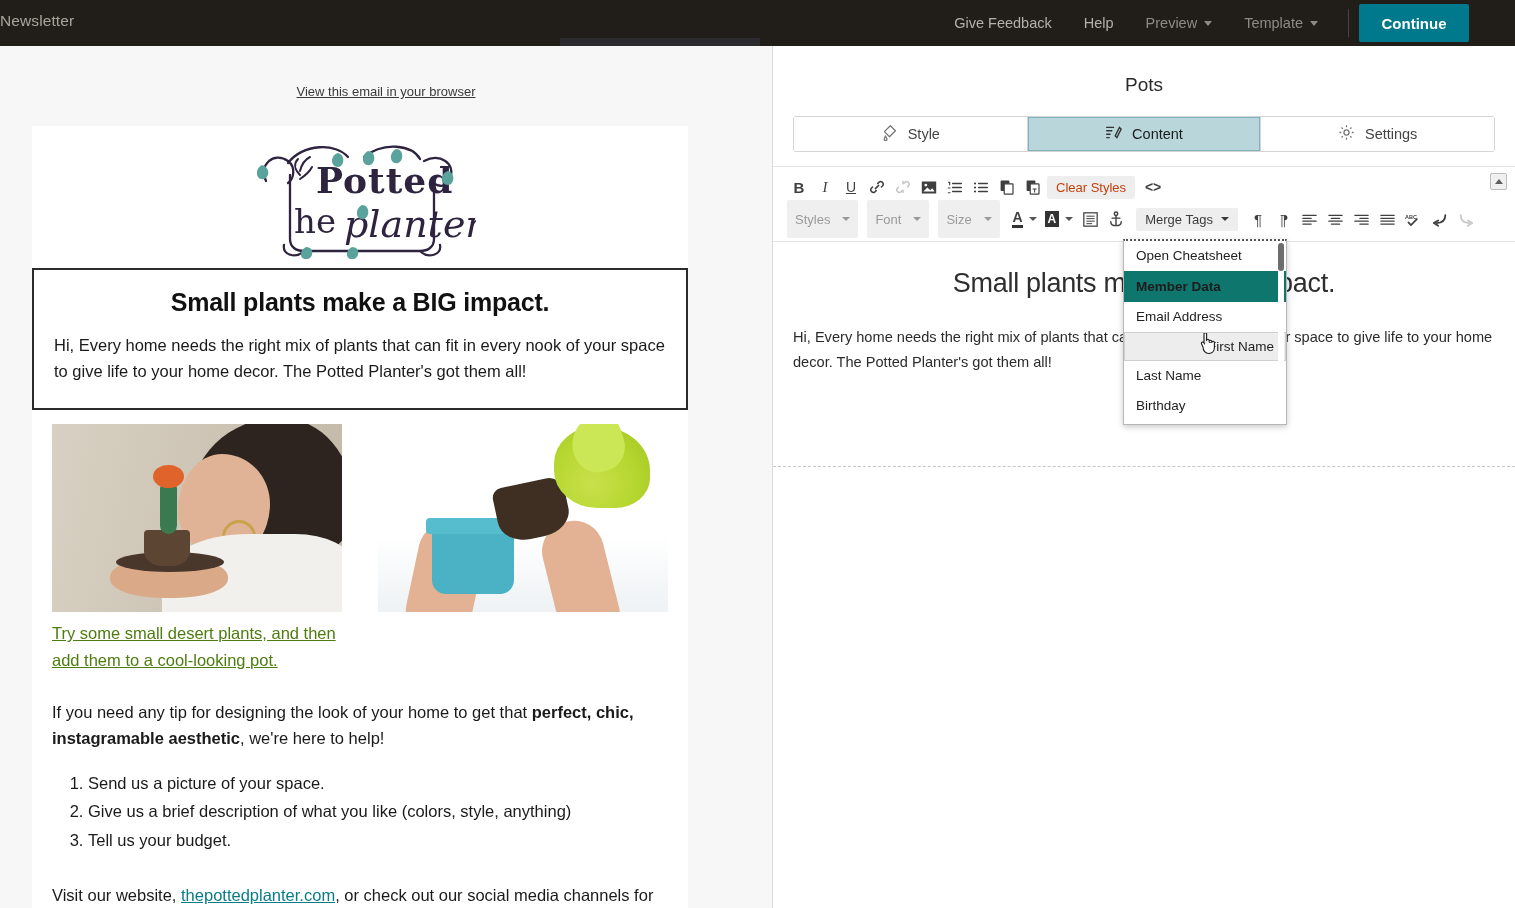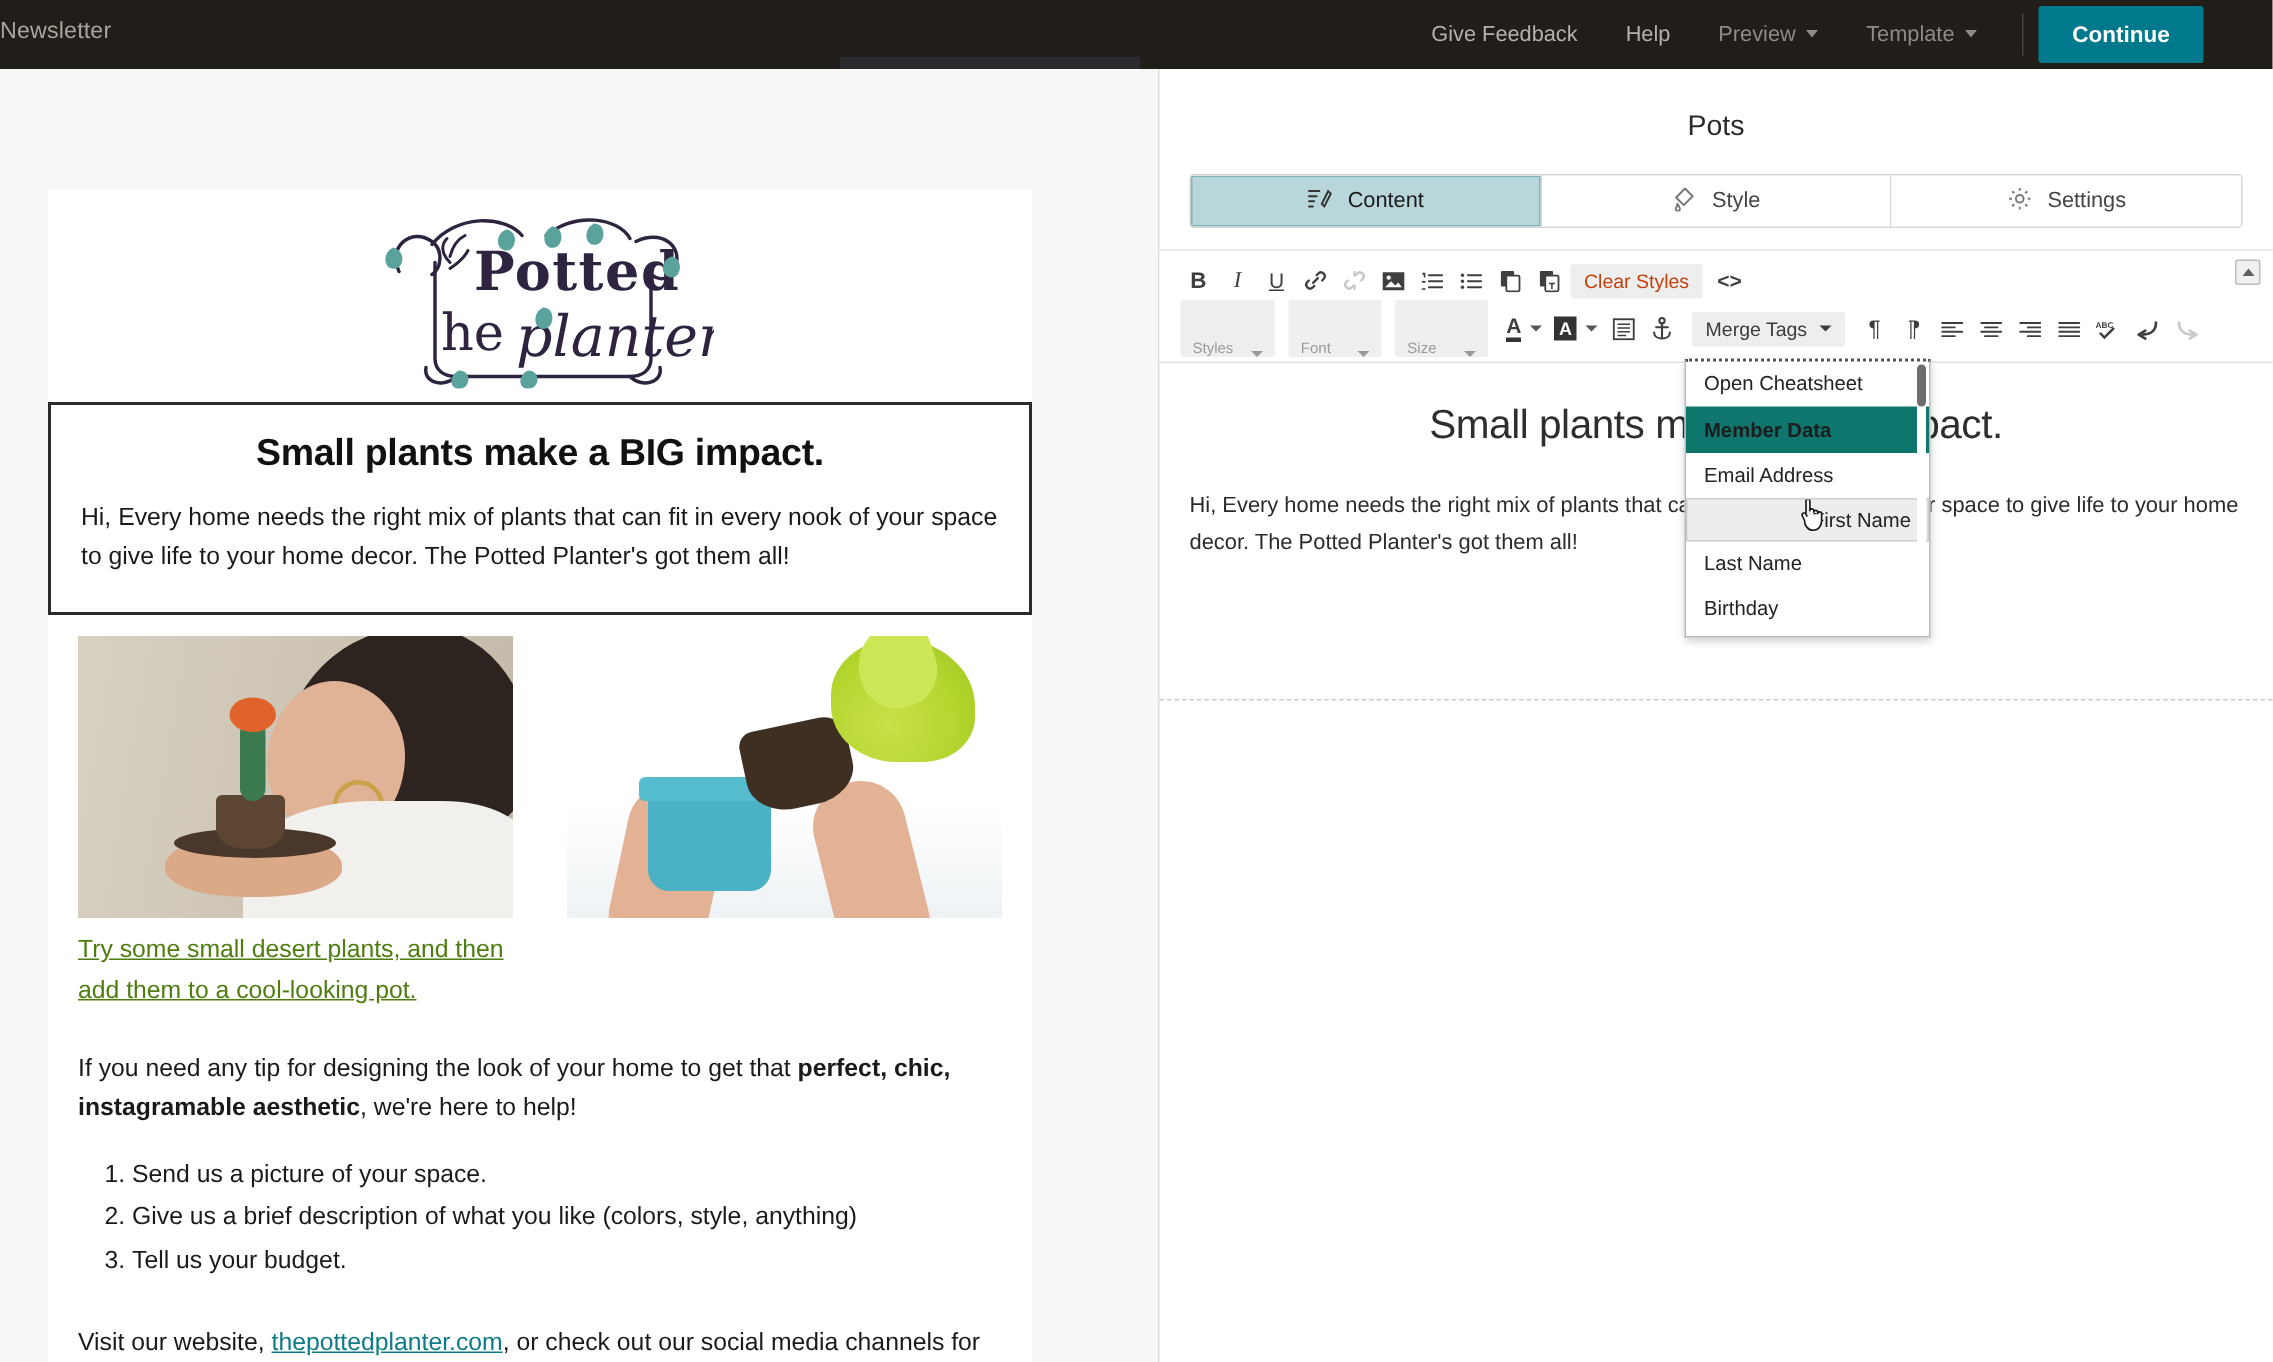--- a/index.html
+++ b/index.html
@@ -147,22 +147,22 @@
     padding: 6px 14px 8px 14px; background: #fff; position: relative;
   }
   .tb-row { display: flex; align-items: center; gap: 2px; height: 28px; }
   .tb-btn {
     min-width: 24px; height: 24px; display: flex; align-items: center; justify-content: center;
     font-size: 14px; color: #3f3f3f; cursor: pointer; border-radius: 2px; padding: 0 3px;
   }
   .tb-btn.disabled { color: #c6c6c6; cursor: default; }
   .tb-btn.boxed { background: #eeeeee; padding: 0 9px; font-size: 13px; color: #c2410c; height: 23px; }
   .tb-sel {
-    background: #efefef; color: #9a9a9a; font-size: 10px; height: 38px;
-    display: flex; align-items: flex-end; padding: 0 8px; border-radius: 2px;
+    background: #efefef; color: #9a9a9a; font-size: 13px; height: 38px;
+    display: flex; align-items: center; padding: 0 8px; border-radius: 2px;
     margin-right: 7px; cursor: pointer; min-width: 62px; justify-content: space-between; gap: 12px;
   }
   .tb-sel .ca { border-left:4px solid transparent; border-right:4px solid transparent;
     border-top:4px solid #999; }
   .mergetags {
     background: #eeeeee; color: #3b3b3b; font-size: 13px; height: 23px;
     display: flex; align-items: center; padding: 0 9px; border-radius: 2px;
     cursor: pointer; gap: 8px; margin: 0 6px;
   }
   .mergetags .ca { border-left:4px solid transparent; border-right:4px solid transparent;
@@ -216,20 +216,21 @@
     <div class="nav-link"><span>Help</span></div>
     <div class="nav-link dim"><span>Preview</span><span class="caret-dn"></span></div>
     <div class="nav-link dim"><span>Template</span><span class="caret-dn"></span></div>
     <div class="divider-v"></div>
     <button class="continue-btn">Continue</button>
   </div>
 </div>
 
 <div class="preview-pane">
 
+  <div class="view-browser">View this email in your browser</div>
 
   <div class="email-body">
 
     <div class="logo-wrap">
       <svg width="232" height="124" viewBox="0 0 232 124" aria-hidden="true">
         <g fill="none" stroke="#2e2440" stroke-width="2.3" stroke-linecap="round">
           <path d="M22 46 C14 30 30 16 44 26 C52 32 50 44 44 48"></path>
           <path d="M44 28 C60 8 92 8 104 22"></path>
           <path d="M120 22 C140 6 168 10 176 24"></path>
           <path d="M180 26 C196 18 212 28 206 44 C202 54 190 52 188 44"></path>
@@ -309,37 +310,37 @@
     </div>
 
   </div>
 </div>
 
 <div class="editor-pane">
 
   <div class="panel-title">Pots</div>
 
   <div class="tabs">
+    <div class="tab">
+      <span>
+        <svg width="17" height="17" viewBox="0 0 20 20" fill="none" stroke="#777" stroke-width="1.5" stroke-linejoin="round">
+          <path d="M4 9 L11 2 L17 8 L10 15 Z"></path>
+          <path d="M5 14c0 2-1.2 2.6-1.2 4A1.6 1.6 0 0 0 7 18c0-1.4-2-4-2-4z"></path>
+        </svg>
+      </span>
+      <span>Style</span>
+    </div>
     <div class="tab active">
       <span>
         <svg width="17" height="17" viewBox="0 0 20 20" fill="none" stroke="#333" stroke-width="1.6" stroke-linecap="round">
           <path d="M2 4h8M2 8h6M2 12h4M2 16h3"></path>
           <path d="M12 14 L17 4 L19 6 L14 16 Z" stroke="#333"></path>
         </svg>
       </span>
       <span>Content</span>
-    </div>
-    <div class="tab">
-      <span>
-        <svg width="17" height="17" viewBox="0 0 20 20" fill="none" stroke="#777" stroke-width="1.5" stroke-linejoin="round">
-          <path d="M4 9 L11 2 L17 8 L10 15 Z"></path>
-          <path d="M5 14c0 2-1.2 2.6-1.2 4A1.6 1.6 0 0 0 7 18c0-1.4-2-4-2-4z"></path>
-        </svg>
-      </span>
-      <span>Style</span>
     </div>
     <div class="tab">
       <span>
         <svg width="17" height="17" viewBox="0 0 20 20" fill="none" stroke="#777" stroke-width="1.5">
           <circle cx="10" cy="10" r="3"></circle>
           <path d="M10 1.6v2.2M10 16.2v2.2M1.6 10h2.2M16.2 10h2.2M4.1 4.1l1.6 1.6M14.3 14.3l1.6 1.6M15.9 4.1l-1.6 1.6M5.7 14.3l-1.6 1.6"></path>
         </svg>
       </span>
       <span>Settings</span>
     </div>

